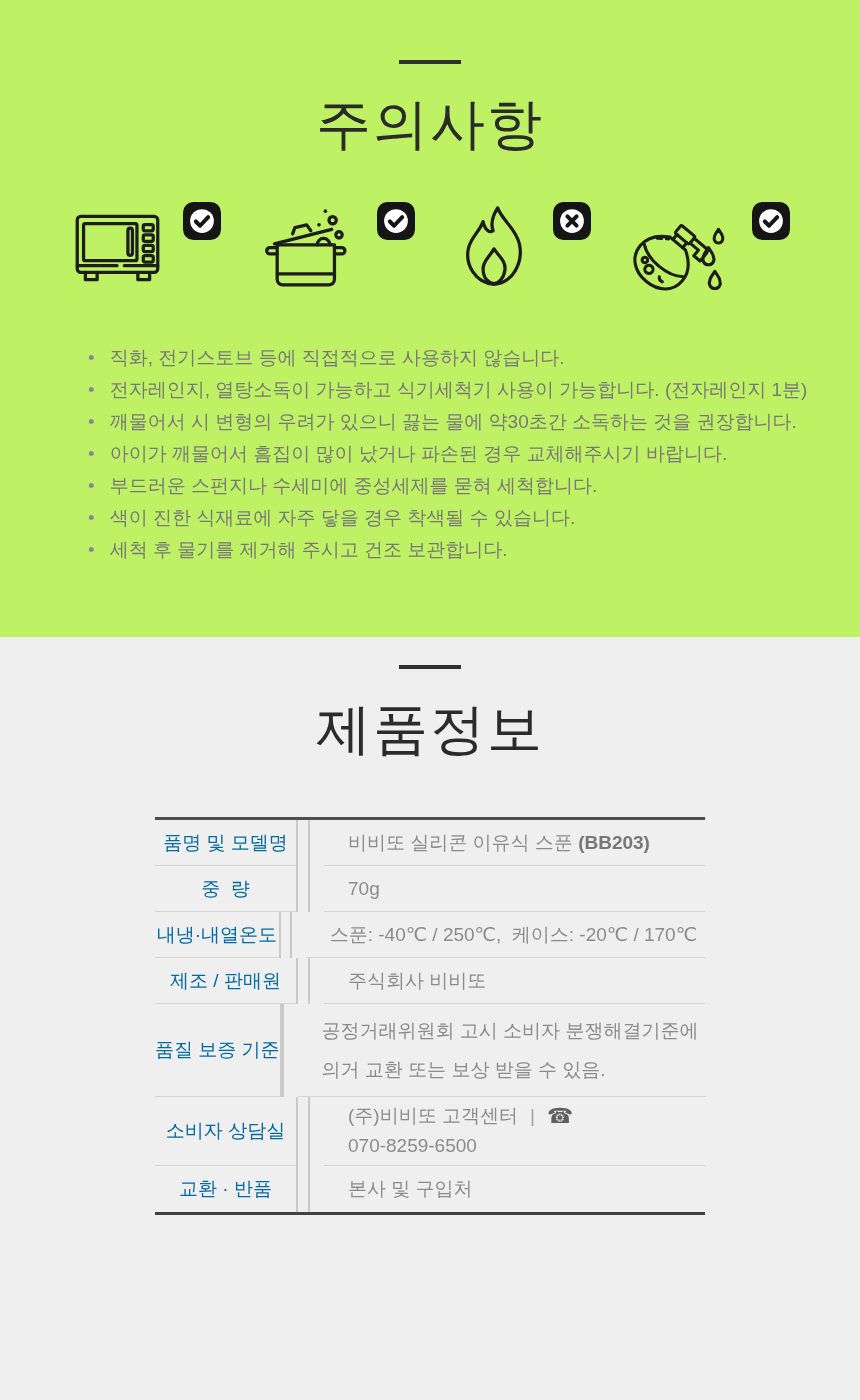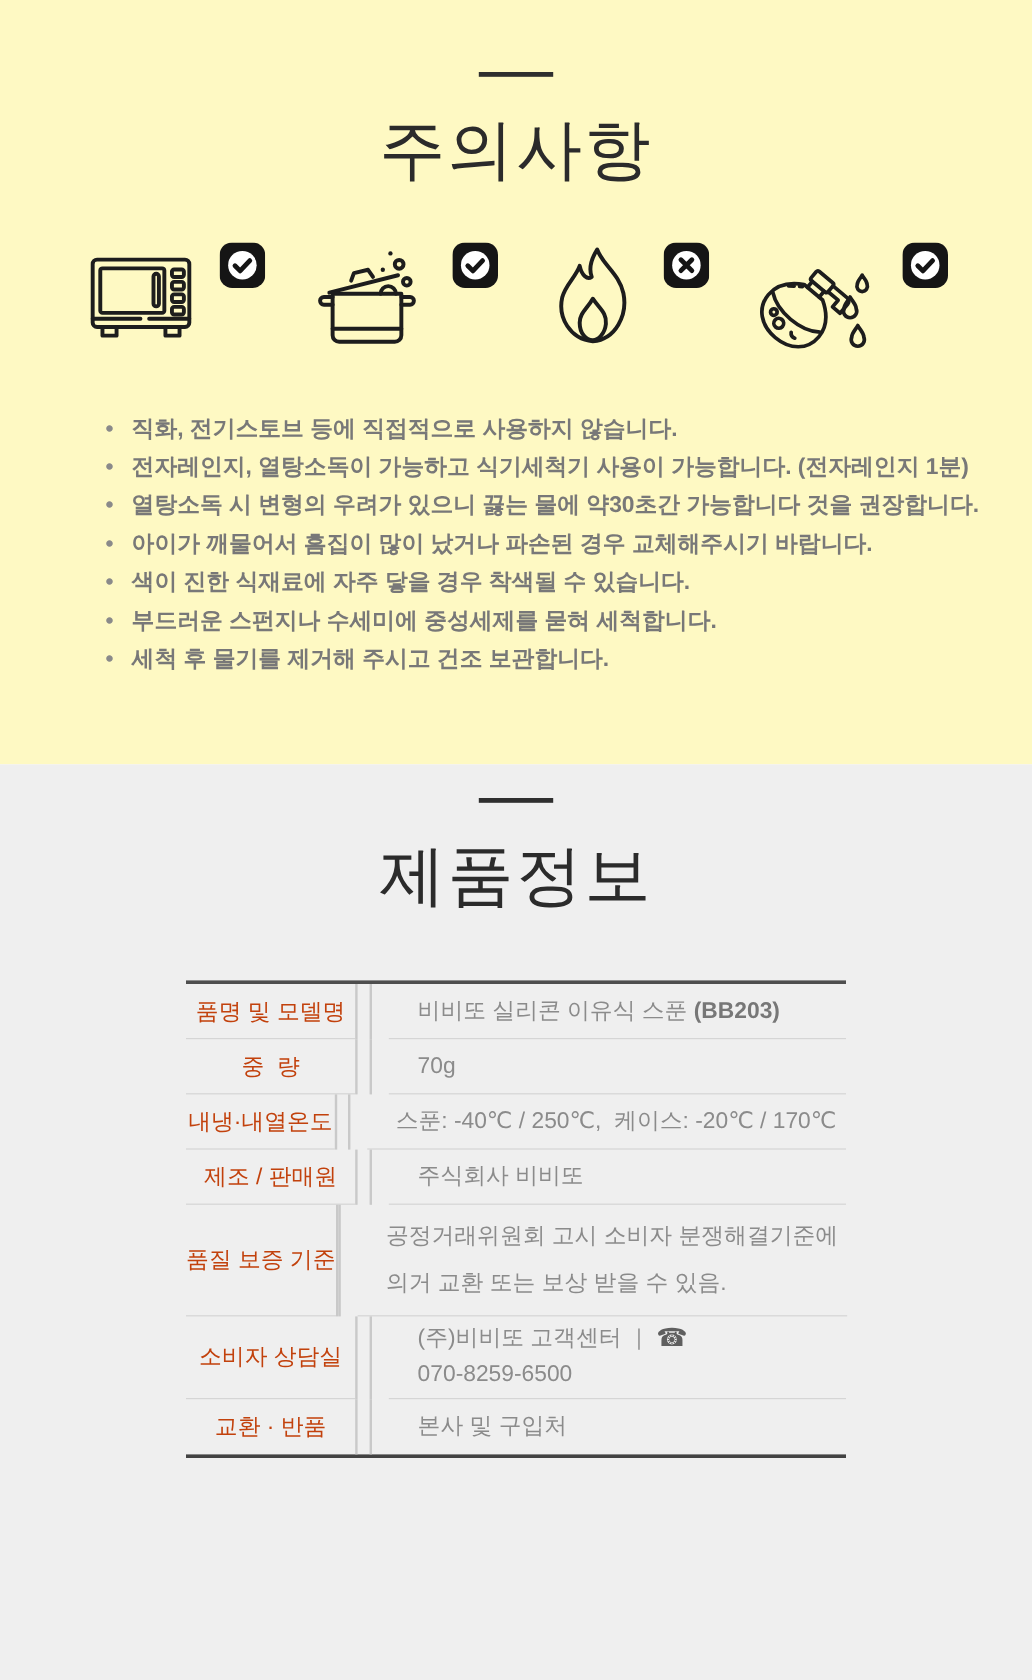--- a/index.html
+++ b/index.html
@@ -1,38 +1,38 @@
 <!DOCTYPE html>
 <html><head>
 <meta charset="utf-8">
 <style>
   * { box-sizing: border-box; }
   body { margin:0; font-family:"Liberation Sans","DejaVu Sans",sans-serif; }
   .page { width:860px; height:1400px; margin:0 auto; background:#ffffff; overflow:hidden; }
 
   .sec { text-align:center; }
-  .sec1 { height:637px; padding-top:60px; background:#fef9c3; }
+  .sec1 { height:637px; padding-top:60px; background:#bef264; }
   .sec2 { height:856px; padding-top:28px; background:#efefef; }
 
   .dash { width:62px; height:4px; background:#2f2f2f; margin:0 auto; }
   .sec-title { margin:24px 0 0; font-size:55px; font-weight:300; color:#2b2b2b; letter-spacing:2px; }
 
   .icons-row { margin-top:34px; display:flex; justify-content:center; align-items:flex-start; gap:38px; }
   .icon-group { display:flex; align-items:flex-start; gap:18px; height:104px; }
   .art { align-self:center; }
   .badge { margin-top:6px; }
 
-  .bullets { margin:42px 0 0; padding:0 30px 0 88px; list-style:none; text-align:left;font-weight:bold; }
+  .bullets { margin:42px 0 0; padding:0 30px 0 88px; list-style:none; text-align:left; }
   .bullets li { display:flex; gap:15px; font-size:19px; color:#787878; line-height:32px; white-space:nowrap; }
   .bullets li::before { content:"\2022"; color:#8a8a8a; }
 
   .info-table { width:550px; margin:50px auto 0; border-top:3px solid #4e4e4e; border-bottom:3px solid #424242; text-align:left; }
   .t-row { display:flex; }
   .t-label { width:141px; min-height:46px; display:flex; align-items:center; justify-content:center;
-             color:#c2410c; font-size:19px; border-bottom:1px solid #d5d5d5; white-space:pre; }
+             color:#0369a1; font-size:19px; border-bottom:1px solid #d5d5d5; white-space:pre; }
   .t-gap { width:14px; border-left:2px solid #c9c9c9; border-right:2px solid #c9c9c9; }
   .t-value { flex:1; min-height:46px; display:flex; align-items:center; flex-wrap:wrap; align-content:center;
              padding:4px 8px 4px 24px; color:#8b8b8b; font-size:19px; border-bottom:1px solid #d5d5d5;
              white-space:pre; line-height:30px;margin-left:14px; }
   .t-row:last-of-type .t-label, .t-row:last-of-type .t-value { border-bottom:none; }
   .t-row.tall .t-label, .t-row.tall .t-value { min-height:93px; }
   .t-row.tall .t-value { line-height:39px; }
   .t-value .line2 { flex-basis:100%; }
   .t-value b { font-weight:bold; color:#777777; }
   .t-value .sep { margin:0 12px; color:#a0a0a0; }
@@ -140,33 +140,33 @@
 
         <li>
           <span>직화, 전기스토브 등에 직접적으로 사용하지 않습니다.</span>
         </li>
 
         <li>
           <span>전자레인지, 열탕소독이 가능하고 식기세척기 사용이 가능합니다. (전자레인지 1분)</span>
         </li>
 
         <li>
-          <span>열탕소독 시 변형의 우려가 있으니 끓는 물에 약30초간 가능합니다 것을 권장합니다.</span>
+          <span>깨물어서 시 변형의 우려가 있으니 끓는 물에 약30초간 소독하는 것을 권장합니다.</span>
         </li>
 
         <li>
           <span>아이가 깨물어서 흠집이 많이 났거나 파손된 경우 교체해주시기 바랍니다.</span>
         </li>
 
         <li>
+          <span>부드러운 스펀지나 수세미에 중성세제를 묻혀 세척합니다.</span>
+        </li>
+
+        <li>
           <span>색이 진한 식재료에 자주 닿을 경우 착색될 수 있습니다.</span>
-        </li>
-
-        <li>
-          <span>부드러운 스펀지나 수세미에 중성세제를 묻혀 세척합니다.</span>
         </li>
 
         <li>
           <span>세척 후 물기를 제거해 주시고 건조 보관합니다.</span>
         </li>
 
     </ul>
   </section>
 
   <section class="sec sec2">

